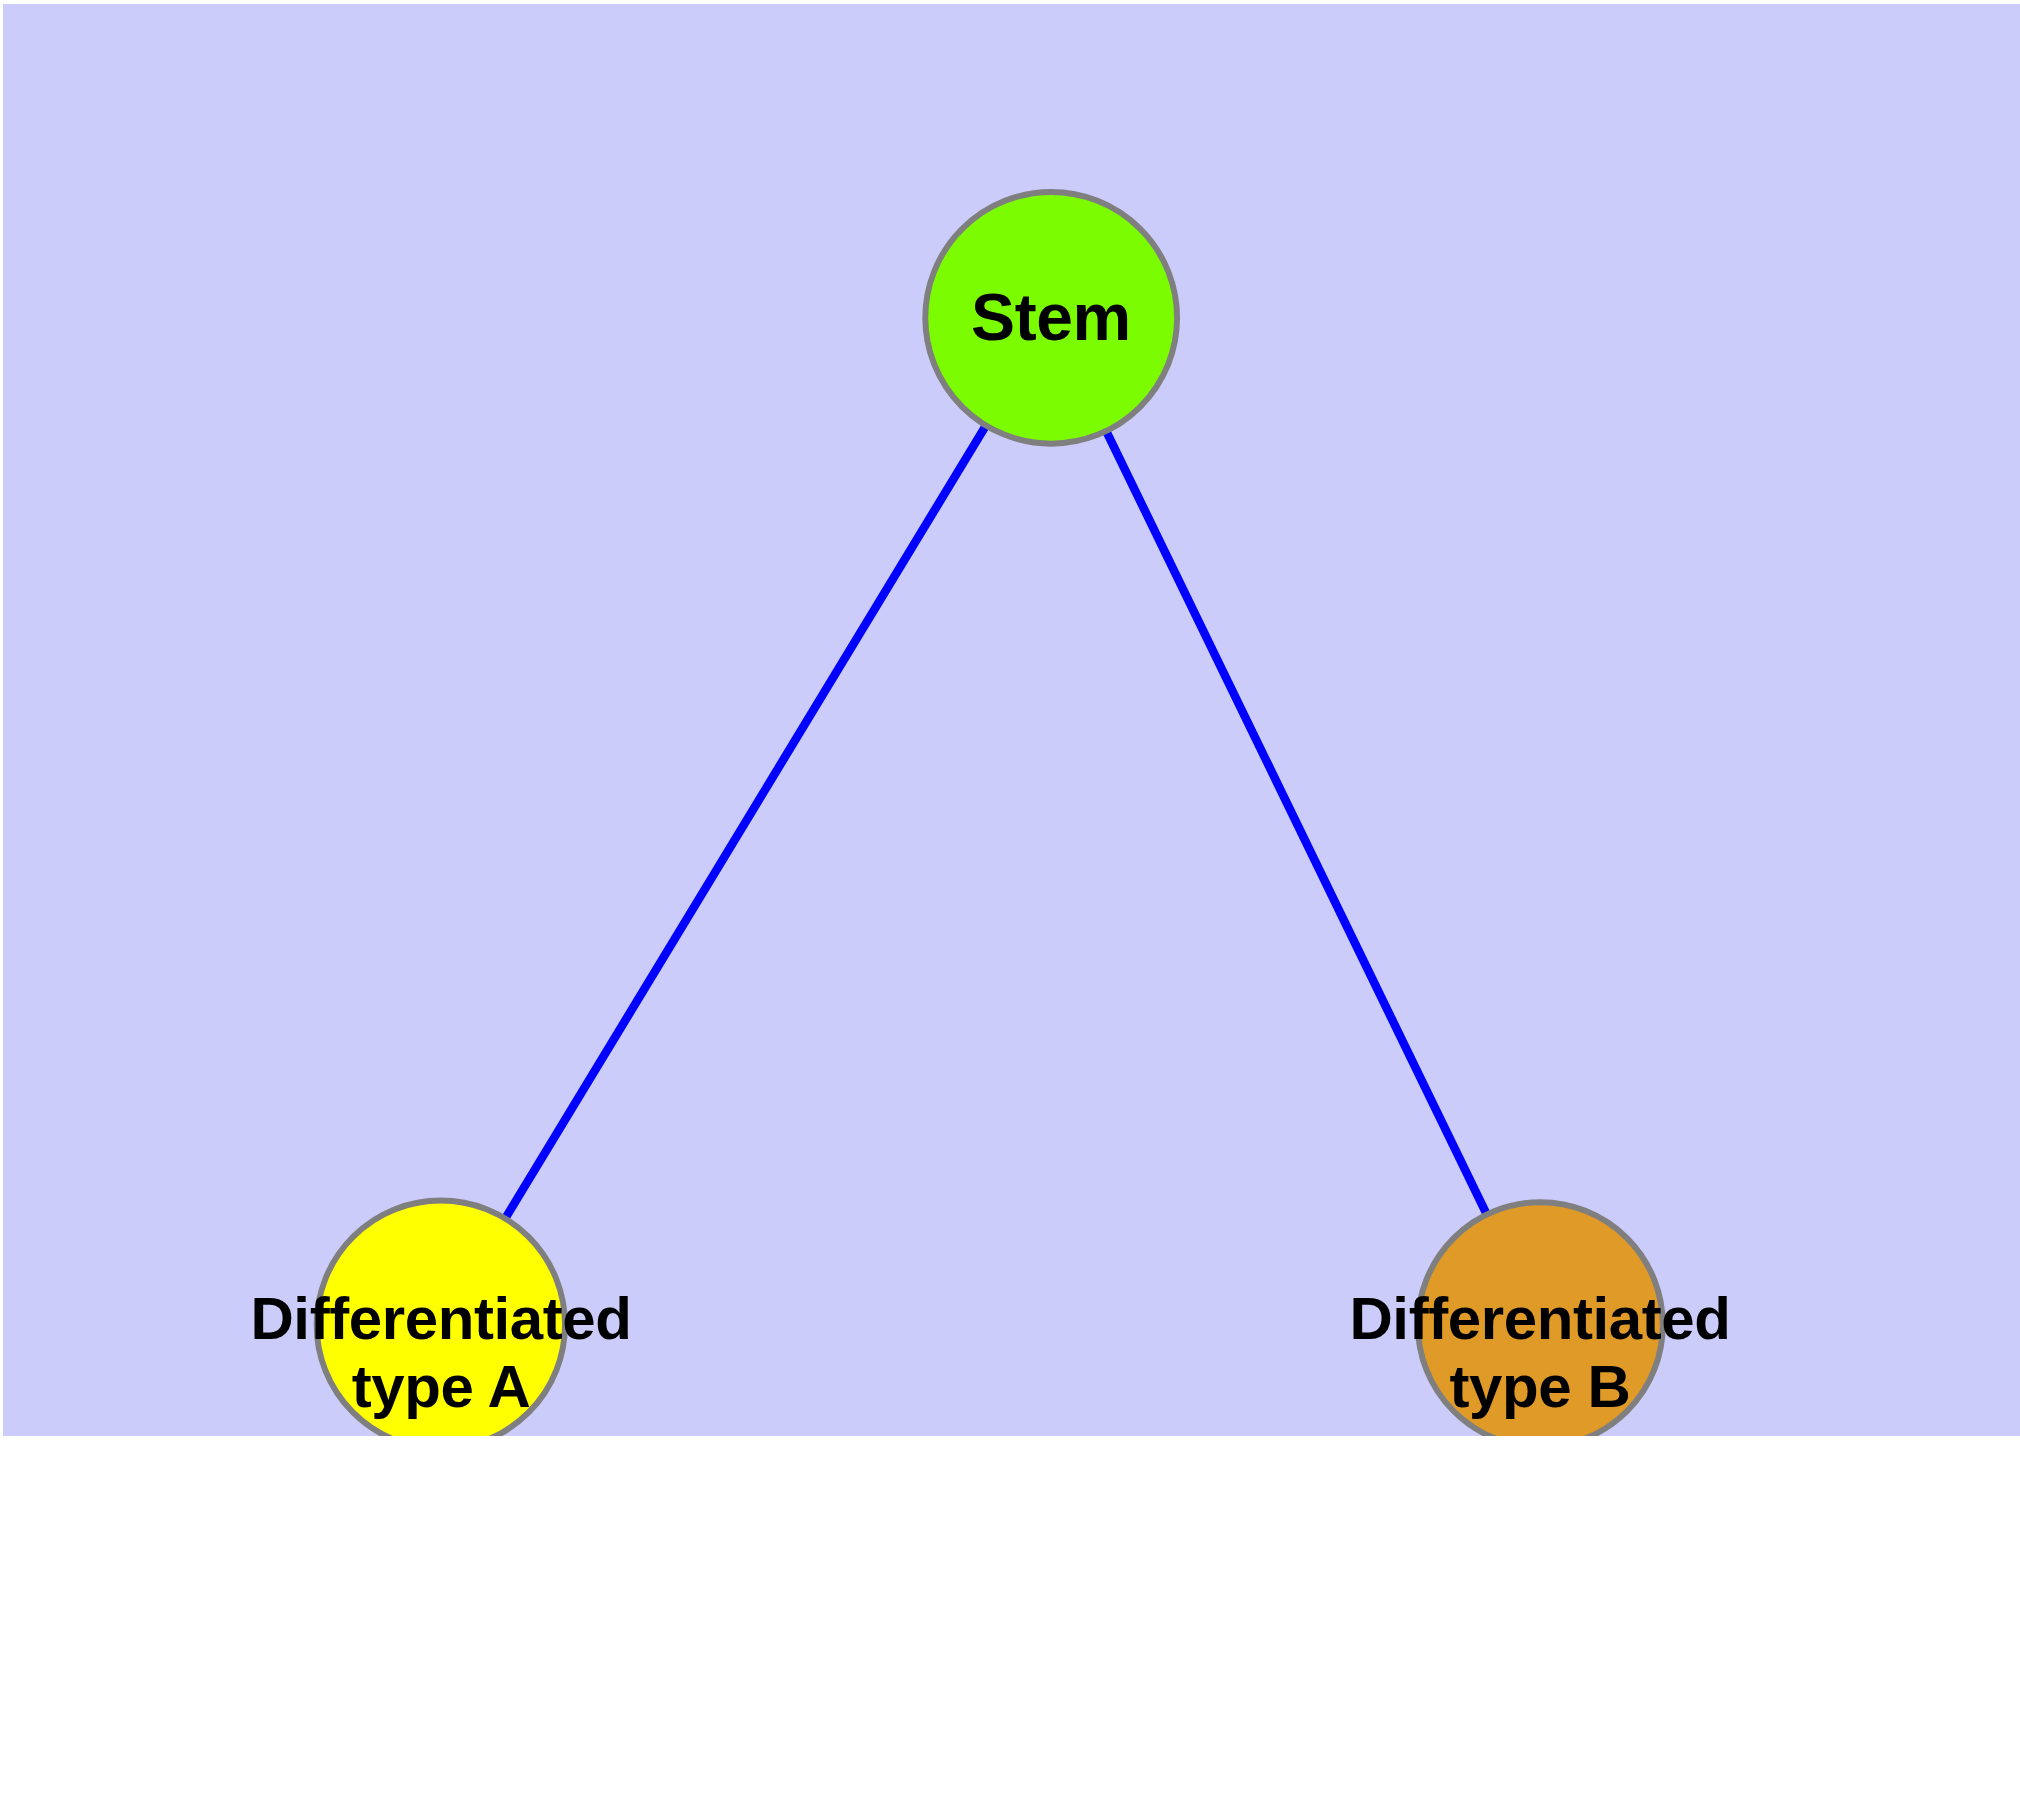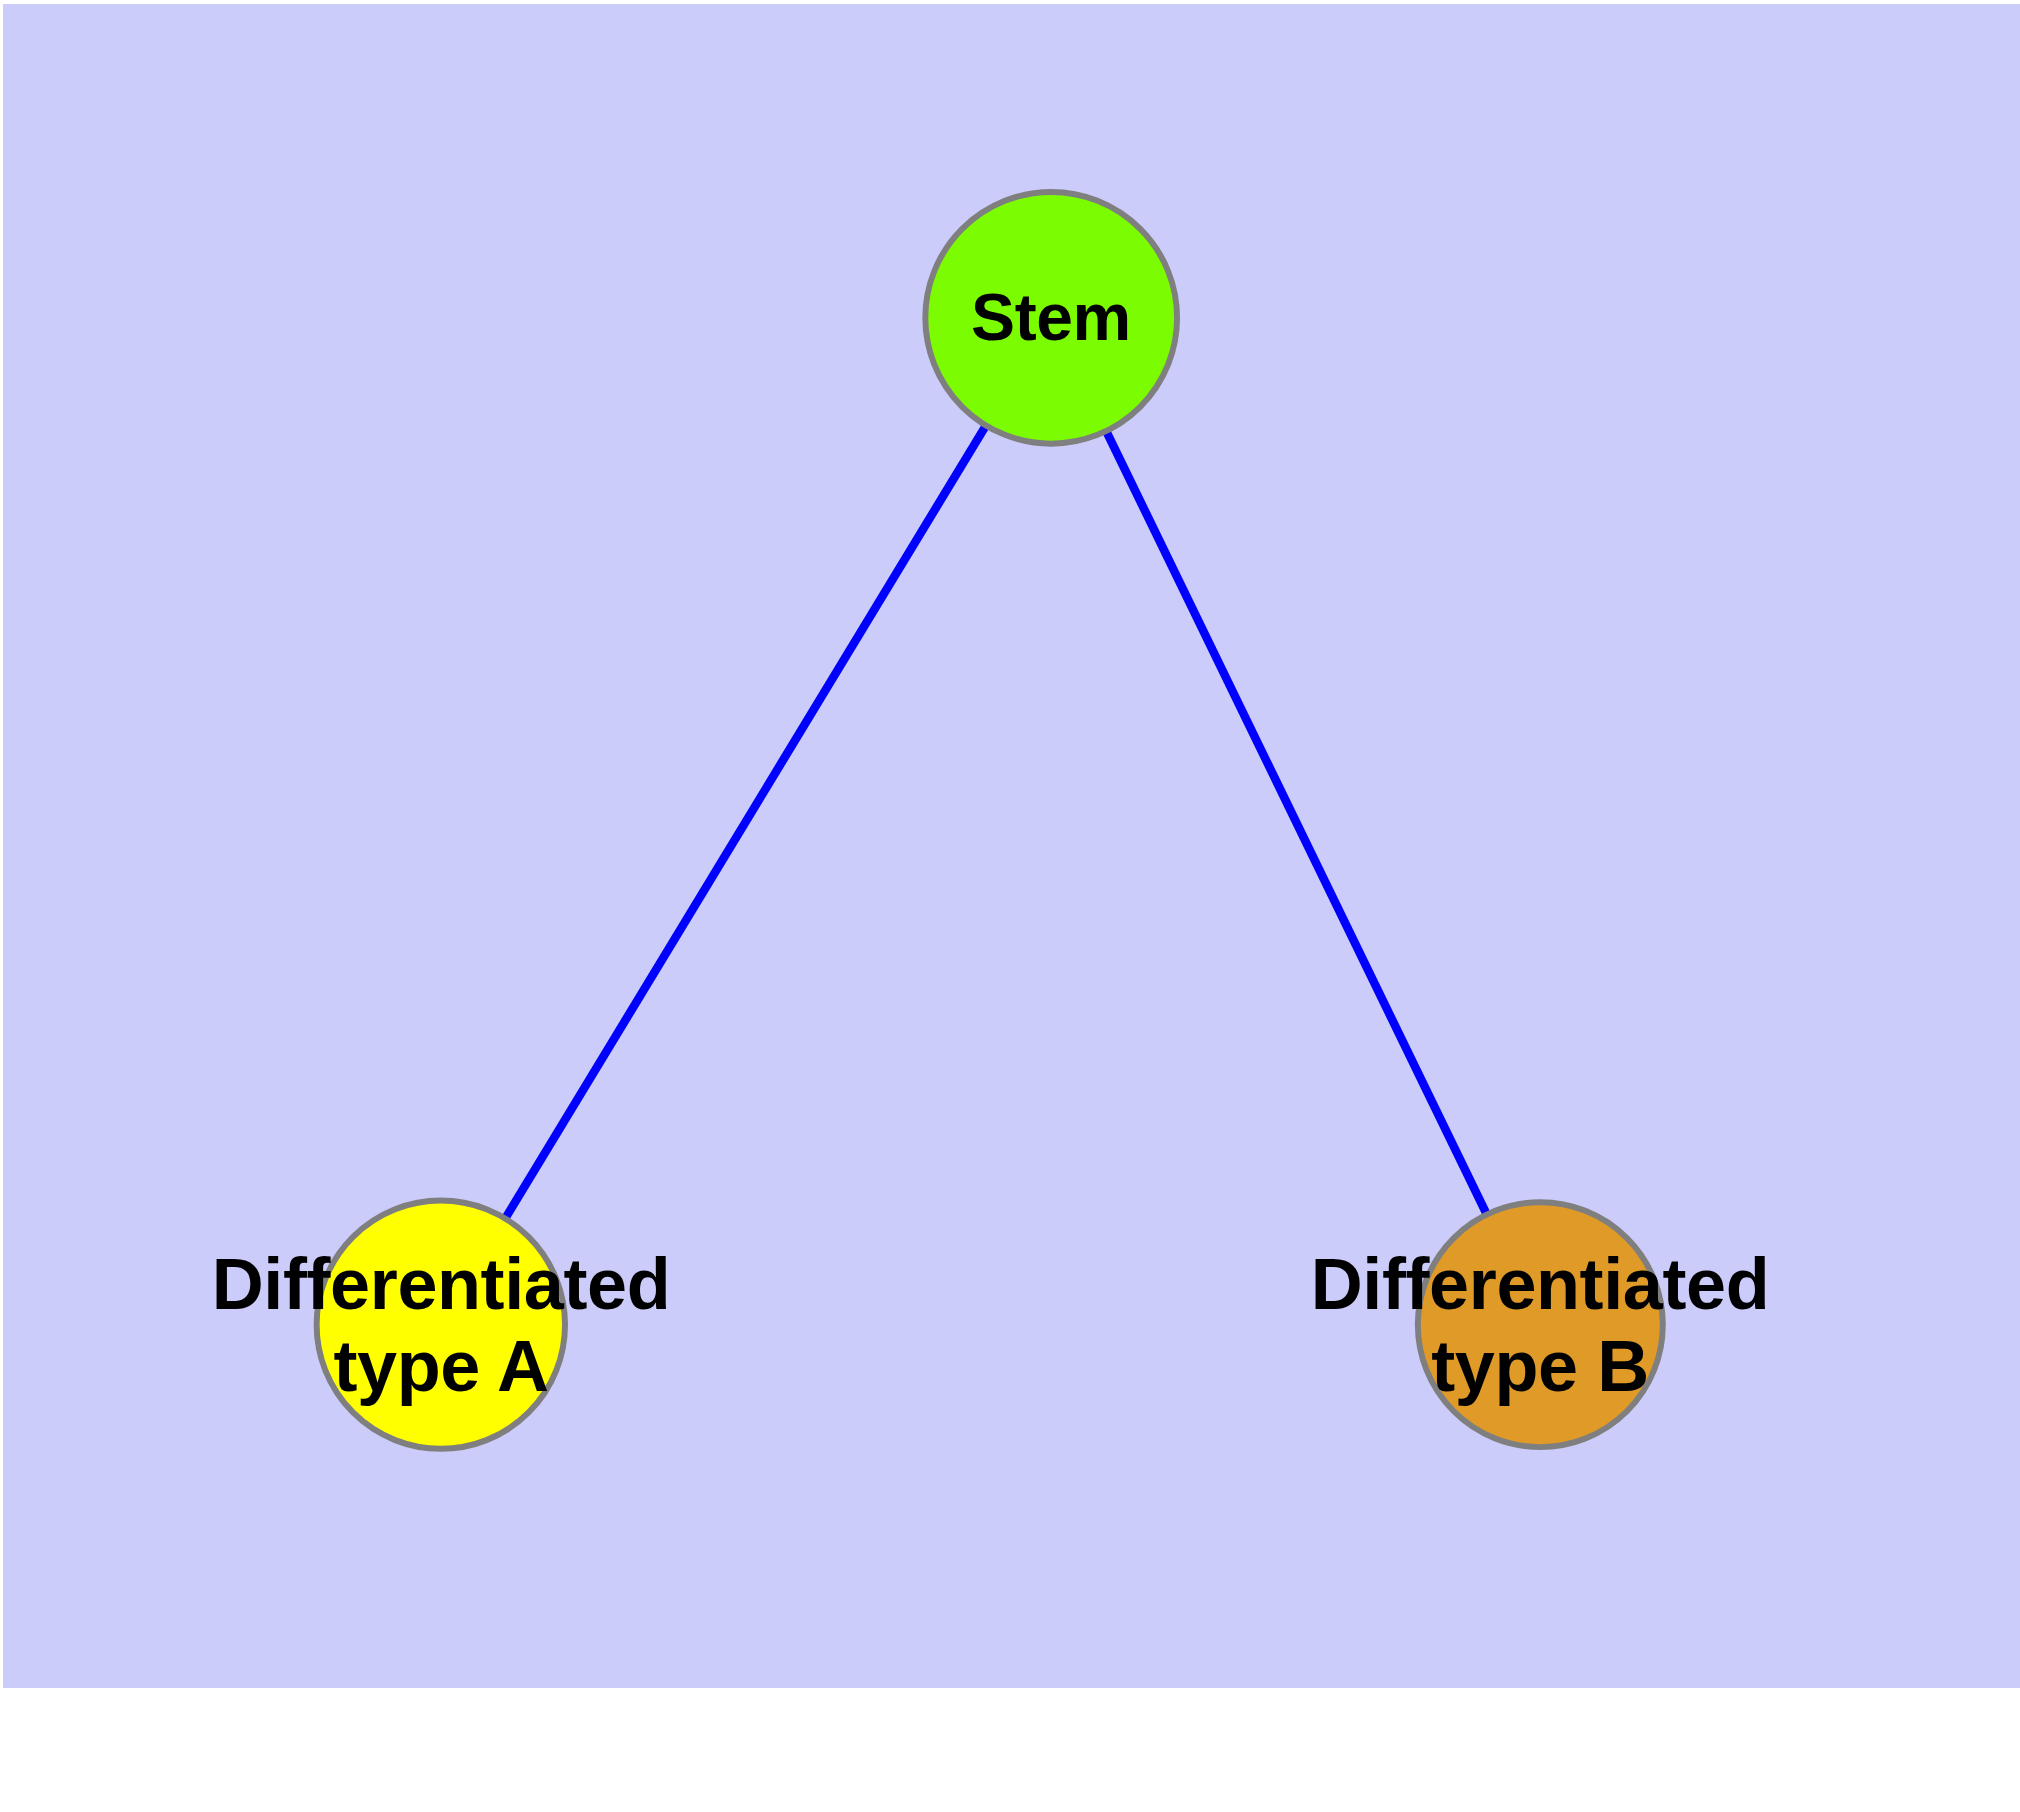--- a/index.html
+++ b/index.html
@@ -4,21 +4,21 @@
 <title>Cell Differentiation Graph</title>
 <style>
   html, body {
     margin: 0;
     padding: 0;
     background: #ffffff;
   }
   #canvas {
     position: relative;
     width: 2021px;
-    height: 1688px;
+    height: 1436px;
     background: #ffffff;
     overflow: hidden;
     font-family: "Liberation Sans", sans-serif;
   }
   #plot-area {
     position: absolute;
     left: 3.4px;
     top: 4.2px;
     width: 2017px;
     height: 1808px;
@@ -38,21 +38,21 @@
     text-align: center;
     color: #000000;
     font-weight: bold;
     font-family: "Liberation Sans", sans-serif;
     white-space: pre;
     line-height: 1.14;
     pointer-events: none;
     letter-spacing: -0.4px;
   }
   #label-stem { font-size: 66px; }
-  #label-diff-a, #label-diff-b { font-size: 72px; }
+  #label-diff-a, #label-diff-b { font-size: 60px; margin-top: 28px; }
 </style>
 </head>
 <body>
 
 <div id="canvas">
 
   <div id="plot-area" style="background: rgb(204, 204, 251);"></div>
 
   <svg id="graph-svg" viewBox="0 0 2384 2138" preserveAspectRatio="none" xmlns="http://www.w3.org/2000/svg">
     <g id="edge-layer">

